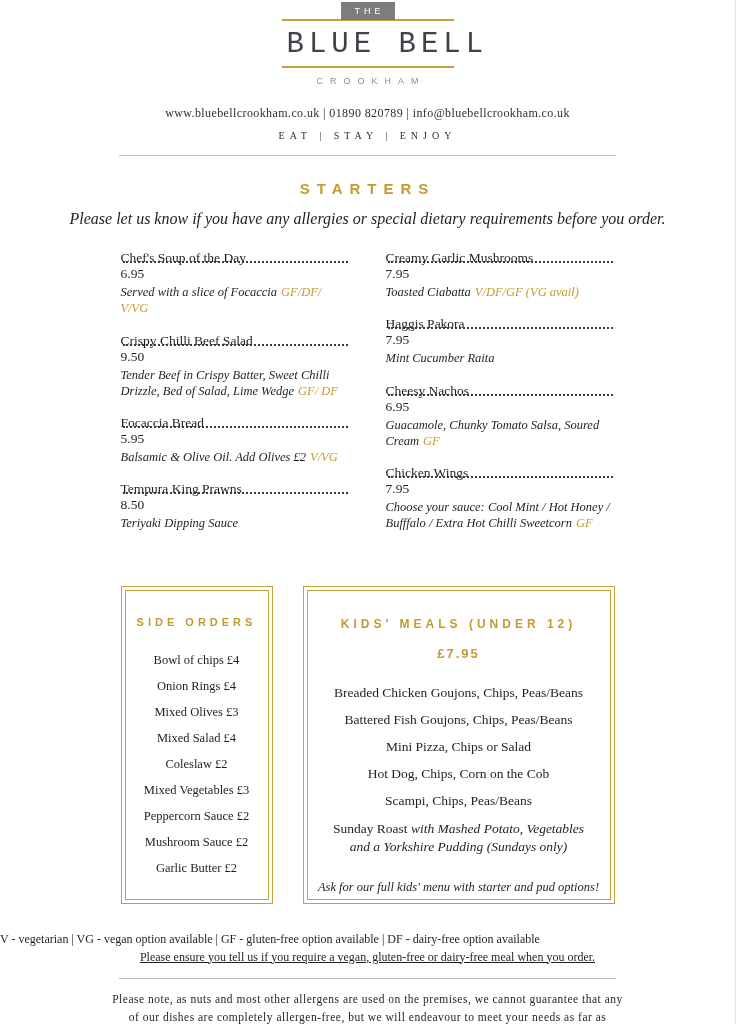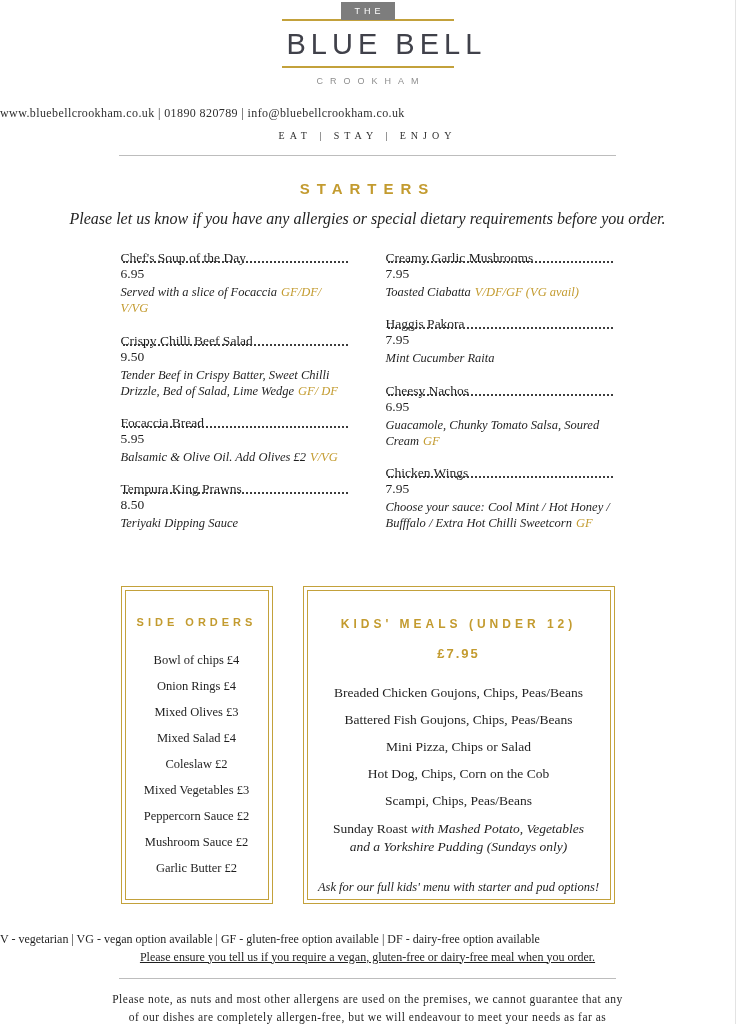--- a/index.html
+++ b/index.html
@@ -23,37 +23,37 @@
     background: #7d7d7d;
     color: #ffffff;
     font-family: "Liberation Sans", sans-serif;
     font-size: 9px;
     letter-spacing: 4px;
     padding: 4px 10px 4px 14px;
     margin-bottom: -1px;
   }
   .logo-rule { border-top: 2px solid #c3a13b; width: 100%; }
   .logo-name {
-    font-family: Liberation Sans, sans-serif;
+    font-family: Liberation Mono, monospace;
     font-size: 29px;
     letter-spacing: 5px;
     padding: 7px 0 5px 5px;
     color: #40414a;
     white-space: nowrap;
   }
   .logo-loc {
     font-family: "Liberation Sans", sans-serif;
     font-size: 9px;
     letter-spacing: 7px;
     padding: 8px 0 0 7px;
     color: #8e8e8e;
   }
 
   
-  .contact { text-align: left; font-size: 12px; letter-spacing: 0.4px; margin-top: 20px; color: #2e2e2e; }
+  .contact { text-align: center; font-size: 12px; letter-spacing: 0.4px; margin-top: 20px; color: #2e2e2e; }
   .tagline { text-align: center; font-size: 10px; letter-spacing: 5px; margin-top: 9px; color: #2e2e2e; }
   .divider { width: 497px; margin: 14px auto 0; border-top: 1px solid #bdbdbd; }
 
   
   .starters-heading {
     text-align: center;
     margin-top: 24px;
     font-family: "Liberation Sans", sans-serif;
     font-weight: 700;
     font-size: 15px;

